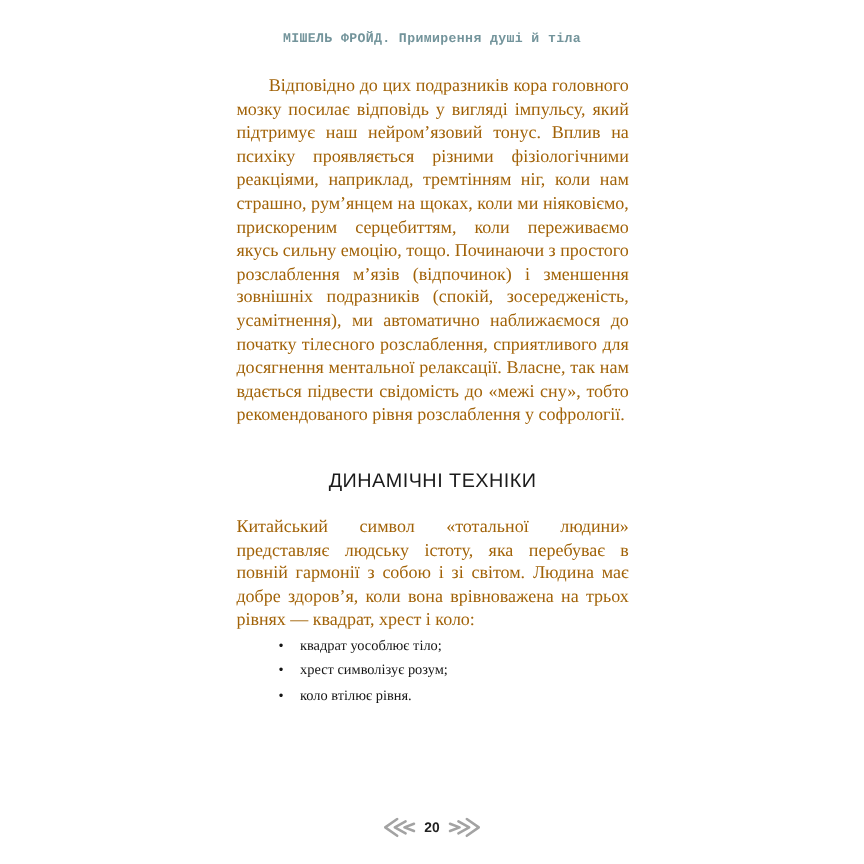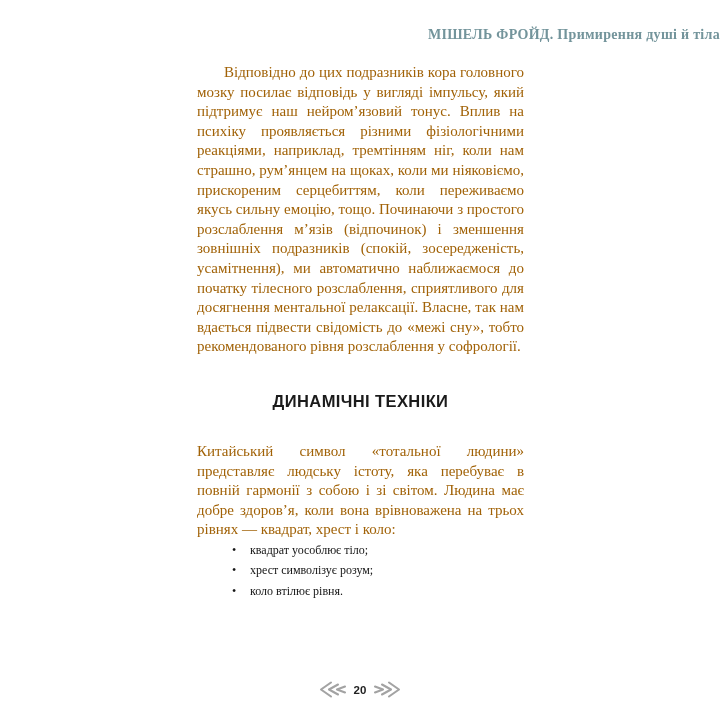--- a/index.html
+++ b/index.html
@@ -9,48 +9,48 @@
     height: 720px;
     background: #ffffff;
     overflow: hidden;
     font-family: "Liberation Serif", serif;
   }
   .running-title {
     position: absolute;
     top: 27px;
     left: 0;
     width: 100%;
-    text-align: right;
-    font-family: Liberation Serif, serif;
-    font-size: 14px;
+    text-align: center;
+    font-family: Liberation Mono, monospace;
+    font-size: 11px;
     font-weight: 700;
     letter-spacing: 0.3px;
     color: #73949b;
   }
   .content {
     position: absolute;
     left: 197px;
     top: 63px;
     width: 327px;
   }
   .body-par {
     margin: 0;
     font-size: 15px;
     line-height: 19.6px;
     color: #a16207;
     text-align: justify;
     text-justify: inter-word;
   }
   .body-par.indent { text-indent: 27px; }
   .section-heading {
-    margin: 35px 0 31px 0;
+    margin: 35px 0 19px 0;
     text-align: center;
     font-family: "Liberation Sans", sans-serif;
     font-size: 16.5px;
-    font-weight: 700;
+    font-weight: 400;
     letter-spacing: 0.4px;
     color: #1b1b1b;
   }
   ul.bullets {
     margin: 0;
     padding: 0;
     list-style: none;
   }
   ul.bullets li {
     position: relative;

